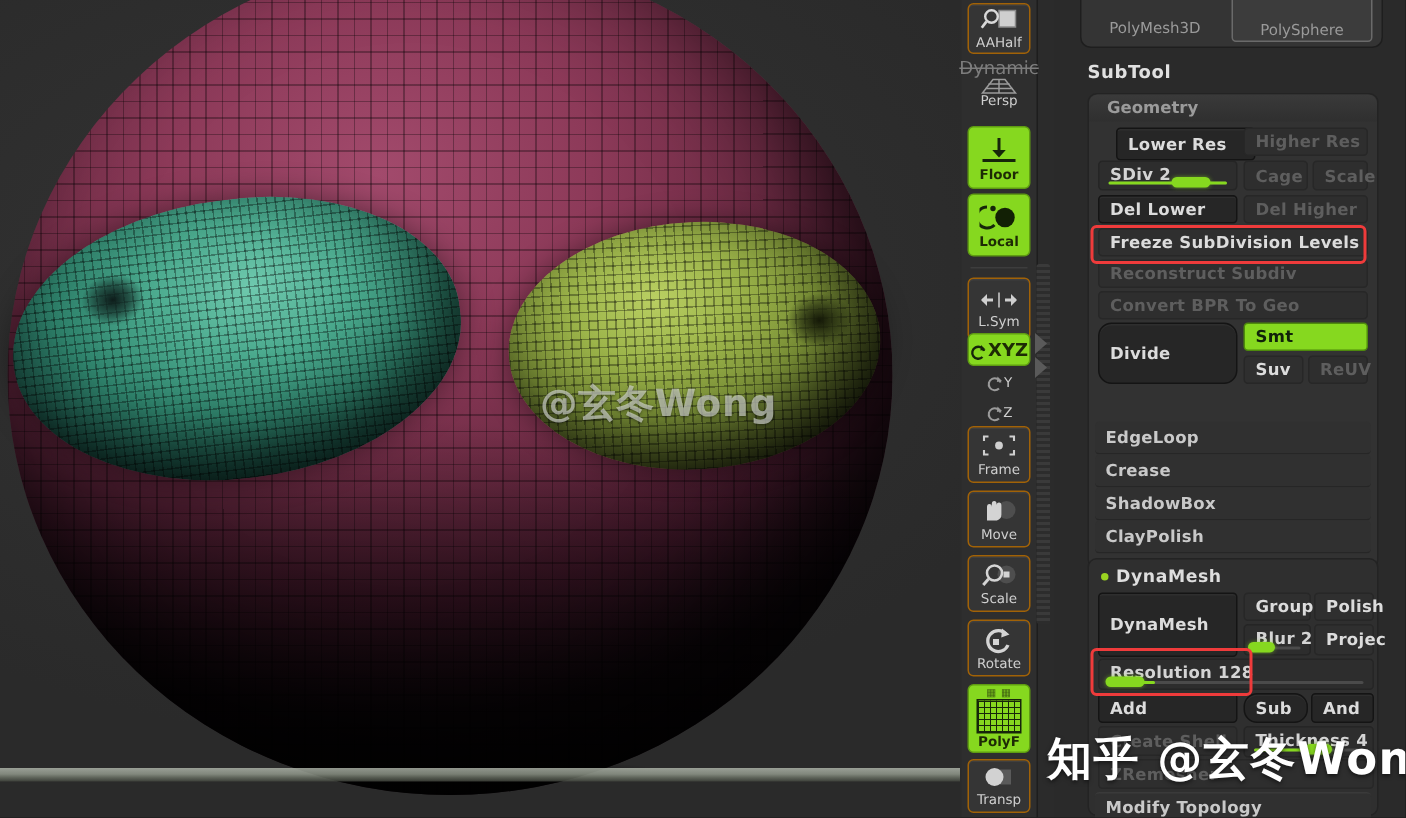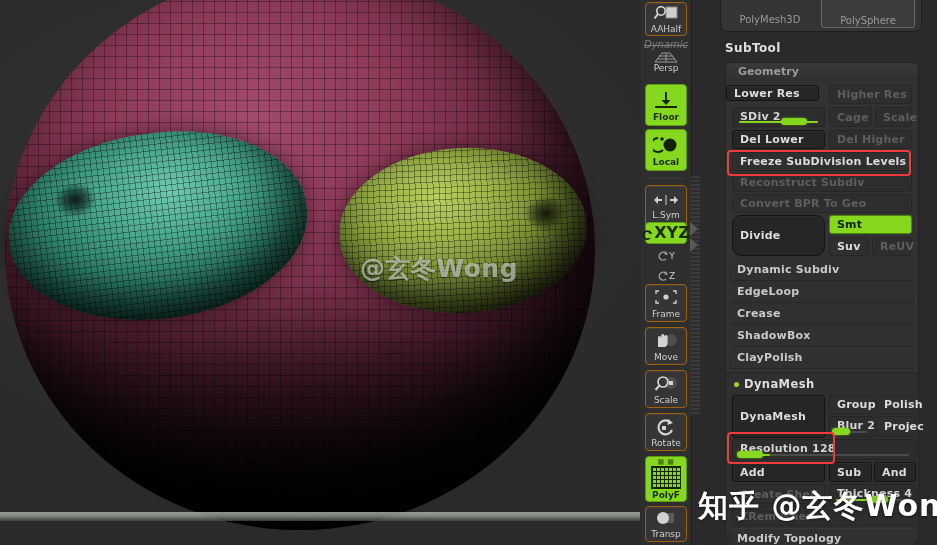--- a/index.html
+++ b/index.html
@@ -142,21 +142,21 @@
           <rect x="13" y="2" width="11" height="11" fill="#cfcfcf"></rect>
           <rect x="13" y="2" width="11" height="11" fill="none" stroke="#8a8a8a"></rect>
           <circle cx="8" cy="6" r="4.2" fill="none" stroke="#d8d8d8" stroke-width="1.6"></circle>
           <line x1="4.6" y1="9.4" x2="1.5" y2="13.5" stroke="#d8d8d8" stroke-width="1.8"></line>
         </svg>
       </span>
       <span class="t-lab">AAHalf</span>
     </div>
 
     <div class="t-btn flat" style="top:40px;height:34px;">
-      <span style="font-size:10px;color:#7d7d7d;text-decoration:line-through;line-height:8px;font-style:italic;">Dynamic</span>
+      <span style="font-size:12px;color:#7d7d7d;text-decoration:line-through;line-height:8px;">Dynamic</span>
       <span class="t-ico" style="height:13px">
         <svg width="26" height="13" viewBox="0 0 26 13">
           <path d="M2 11 L9 2 L17 2 L24 11 Z" fill="none" stroke="#9b9b9b" stroke-width="1"></path>
           <line x1="4" y1="8" x2="22" y2="8" stroke="#9b9b9b" stroke-width="1"></line>
           <line x1="6" y1="5" x2="20" y2="5" stroke="#9b9b9b" stroke-width="1"></line>
           <line x1="13" y1="2" x2="13" y2="11" stroke="#9b9b9b" stroke-width="1"></line>
         </svg>
       </span>
       <span class="t-lab dim">Persp</span>
     </div>
@@ -198,21 +198,21 @@
       <span class="t-lab">L.Sym</span>
     </div>
 
     <div class="t-btn on" style="top:222px;height:22px;flex-direction:row;">
       <span style="width:11px;height:13px">
         <svg width="11" height="13" viewBox="0 0 11 13">
           <path d="M9 5 a4 4 0 1 0 -1 4" fill="none" stroke="#15240a" stroke-width="1.6"></path>
           <path d="M7 1 L10 4 L6.6 4.6 Z" fill="#15240a"></path>
         </svg>
       </span>
-      <span class="t-lab" style="margin:0 0 0 1px;font-size:16px;">XYZ</span>
+      <span class="t-lab" style="margin:0 0 0 1px;font-size:12px;">XYZ</span>
     </div>
 
     <div class="t-btn flat" style="top:246px;height:20px;flex-direction:row;">
       <span style="width:12px;height:14px">
         <svg width="12" height="14" viewBox="0 0 12 14">
           <path d="M10 5 a4 4 0 1 0 -1 4" fill="none" stroke="#9a9a9a" stroke-width="1.4"></path>
           <path d="M8 1 L11 4 L7.6 4.6 Z" fill="#9a9a9a"></path>
         </svg>
       </span>
       <span class="t-lab dim" style="margin:0">Y</span>
@@ -310,21 +310,21 @@
 
         <span class="cap">PolySphere</span>
       </div>
     </div>
 
     <div class="sec-title" style="left:22px;top:41px;">SubTool</div>
 
     <div class="grp" style="top:62px;height:315px;">
       <div class="grp-hd">Geometry</div>
 
-      <div class="zb btn" style="left:0;top:22px;width:93px;height:16px;">Lower Res</div>
+      <div class="zb btn" style="left:18px;top:22px;width:93px;height:22px;">Lower Res</div>
       <div class="zb off" style="left:103px;top:22px;width:83px;height:19px;">Higher Res</div>
 
       <div class="slider" style="left:6px;top:44px;width:93px;height:20px;">
         <span class="lab">SDiv 2</span>
         <span class="track">
             <span class="fill" style="width:100%"></span>
           </span>
         <span class="knob" style="left:48px;"></span>
       </div>
       <div class="zb off" style="left:103px;top:44px;width:43px;height:20px;">Cage</div>
@@ -335,21 +335,20 @@
 
       <div class="zb flatrow" style="left:6px;top:89px;width:180px;height:19px;">Freeze SubDivision Levels</div>
       <div class="zb off" style="left:6px;top:110px;width:180px;height:19px;">Reconstruct Subdiv</div>
       <div class="zb off" style="left:6px;top:131px;width:180px;height:19px;">Convert BPR To Geo</div>
 
       <div class="zb btn" style="left:6px;top:152px;width:93px;height:41px;border-radius:9px;">Divide</div>
       <div class="zb green" style="left:103px;top:152px;width:83px;height:19px;">Smt</div>
       <div class="zb flatrow" style="left:103px;top:174px;width:40px;height:19px;">Suv</div>
       <div class="zb off" style="left:146px;top:174px;width:40px;height:19px;">ReUV</div>
 
-      <div class="zb lst" style="left:4px;top:196px;width:184px;height:22px;">Dynamic Subdiv</div>
       <div class="zb lst" style="left:4px;top:218px;width:184px;height:22px;">EdgeLoop</div>
       <div class="zb lst" style="left:4px;top:240px;width:184px;height:22px;">Crease</div>
       <div class="zb lst" style="left:4px;top:262px;width:184px;height:22px;">ShadowBox</div>
       <div class="zb lst" style="left:4px;top:284px;width:184px;height:22px;">ClayPolish</div>
     </div>
 
     <div class="grp" style="top:372px;height:170px;background:#2f2f2f;">
       <div class="dot" style="left:8px;top:9px;"></div>
       <div class="sec-title" style="left:18px;top:4px;font-size:11.5px;color:#dedede;">DynaMesh</div>
 
@@ -369,21 +368,21 @@
 
       <div class="slider" style="left:6px;top:66px;width:184px;height:21px;">
         <span class="lab">Resolution 128</span>
         <span class="track">
             <span class="fill" style="width:18%"></span>
           </span>
         <span class="knob" style="left:4px;width:26px;"></span>
       </div>
 
       <div class="zb btn" style="left:6px;top:89px;width:93px;height:20px;">Add</div>
-      <div class="zb btn" style="left:103px;top:89px;width:43px;height:20px;">Sub</div>
+      <div class="zb btn" style="left:103px;top:89px;width:43px;height:20px;border-radius:9px;">Sub</div>
       <div class="zb btn" style="left:148px;top:89px;width:42px;height:20px;">And</div>
 
       <div class="zb off" style="left:6px;top:111px;width:93px;height:20px;">Create Shell</div>
       <div class="slider" style="left:103px;top:111px;width:87px;height:21px;">
         <span class="lab">Thickness 4</span>
         <span class="track">
             <span class="fill" style="width:55%"></span>
           </span>
         <span class="knob" style="left:40px;width:18px;"></span>
       </div>

